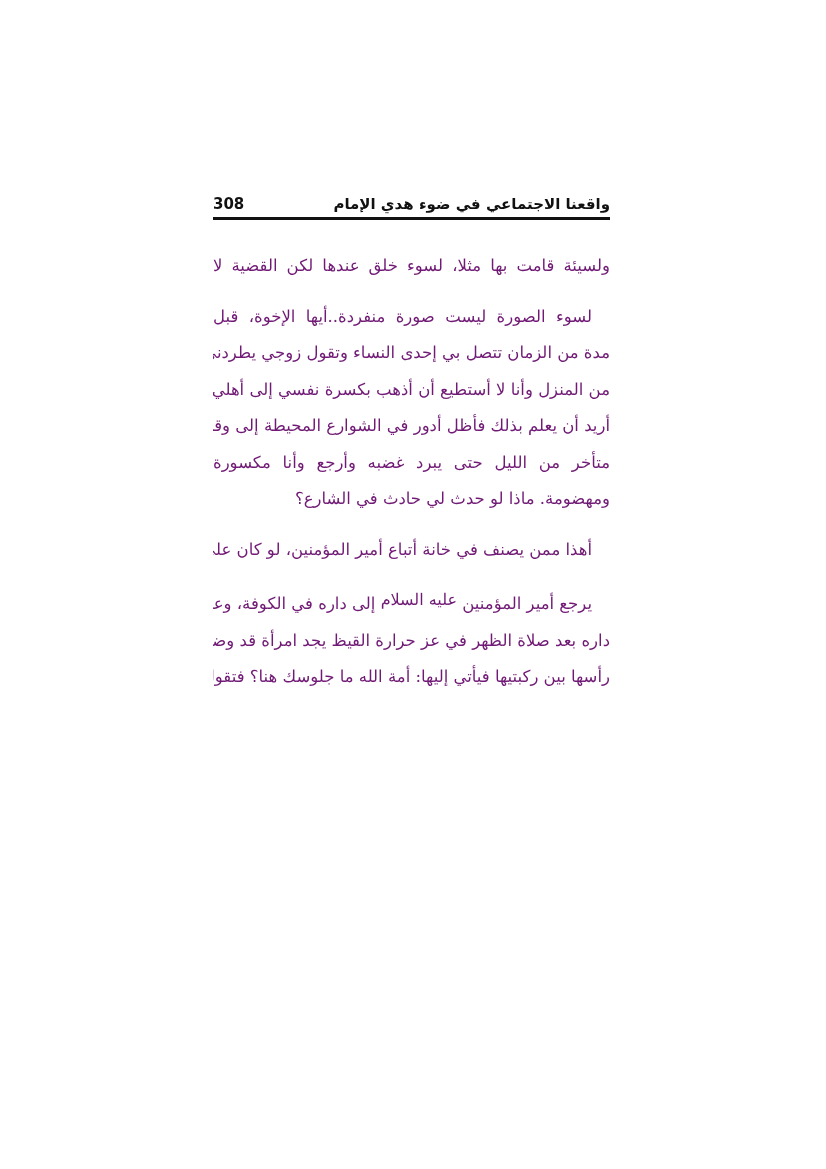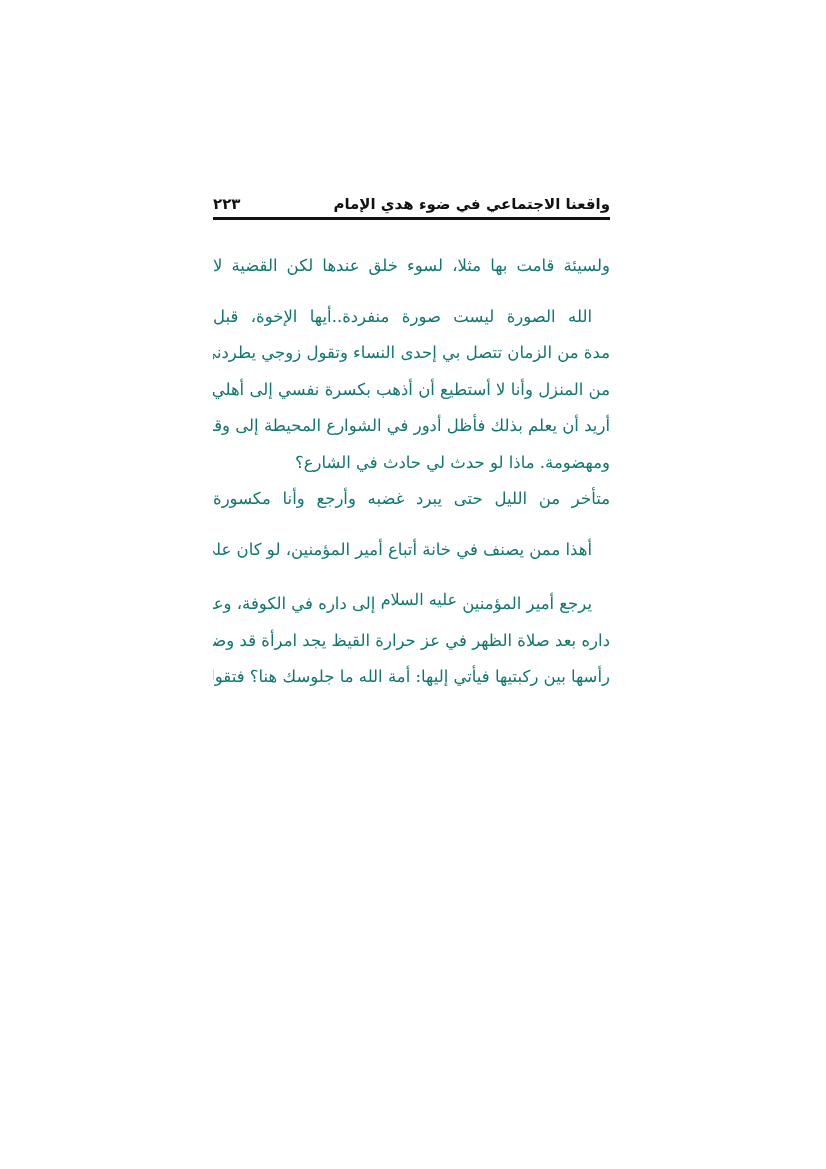--- a/index.html
+++ b/index.html
@@ -49,21 +49,21 @@
       position: absolute;
       left: 213px;
       top: 248px;
       width: 397px;
       direction: rtl;
       text-align: justify;
       text-align-last: right;
       font-family: "DejaVu Serif", serif;
       font-size: 16.5px;
       line-height: 36.5px;
-      color: #0f766e;
+      color: #701a75;
     }
     .para {
       margin: 0 0 14px 0;
       text-indent: 0;
     }
     .para-line {
       display: block;
       text-align: justify;
       text-align-last: justify;
       white-space: nowrap;
@@ -77,37 +77,37 @@
       vertical-align: 4px;
     }
   </style>
 </head>
 <body>
 
 <div class="page">
 
   <div class="running-header">
     <span>واقعنا الاجتماعي في ضوء هدي الإمام</span>
-    <span>٢٢٣</span>
+    <span>308</span>
   </div>
   <div class="header-rule"></div>
 
   <div class="body-text">
 
     <p class="para">
       <span class="para-line">ولسيئة قامت بها مثلا، لسوء خلق عندها لكن القضية لا</span>
     </p>
 
     <p class="para">
-      <span class="para-line" style="padding-right:18px">الله الصورة ليست صورة منفردة..أيها الإخوة، قبل</span>
+      <span class="para-line" style="padding-right:18px">لسوء الصورة ليست صورة منفردة..أيها الإخوة، قبل</span>
       <span class="para-line">مدة من الزمان تتصل بي إحدى النساء وتقول زوجي يطردني</span>
       <span class="para-line">من المنزل وأنا لا أستطيع أن أذهب بكسرة نفسي إلى أهلي ولا</span>
       <span class="para-line">أريد أن يعلم بذلك فأظل أدور في الشوارع المحيطة إلى وقت</span>
+      <span class="para-line">متأخر من الليل حتى يبرد غضبه وأرجع وأنا مكسورة</span>
       <span class="para-line last">ومهضومة. ماذا لو حدث لي حادث في الشارع؟</span>
-      <span class="para-line">متأخر من الليل حتى يبرد غضبه وأرجع وأنا مكسورة</span>
     </p>
 
     <p class="para">
       <span class="para-line" style="padding-right:18px">أهذا ممن يصنف في خانة أتباع أمير المؤمنين، لو كان علي</span>
     </p>
 
     <p class="para">
       <span class="para-line" style="padding-right:18px"><span>يرجع أمير المؤمنين</span> <span class="honorific">عليه السلام</span> <span>إلى داره في الكوفة، وعند باب</span></span>
       <span class="para-line">داره بعد صلاة الظهر في عز حرارة القيظ يجد امرأة قد وضعت</span>
       <span class="para-line">رأسها بين ركبتيها فيأتي إليها: أمة الله ما جلوسك هنا؟ فتقول</span>

